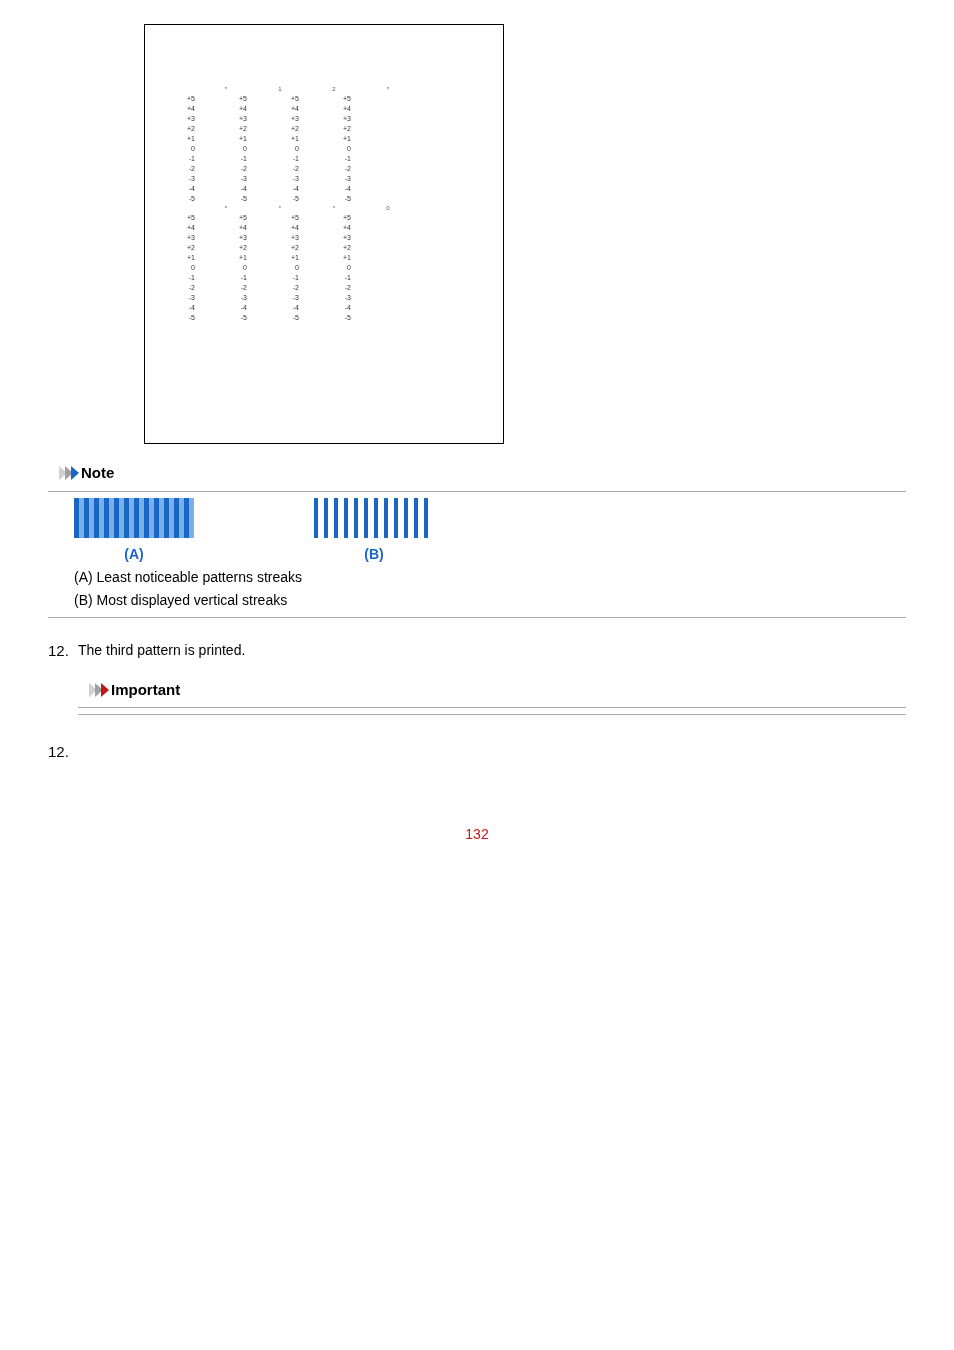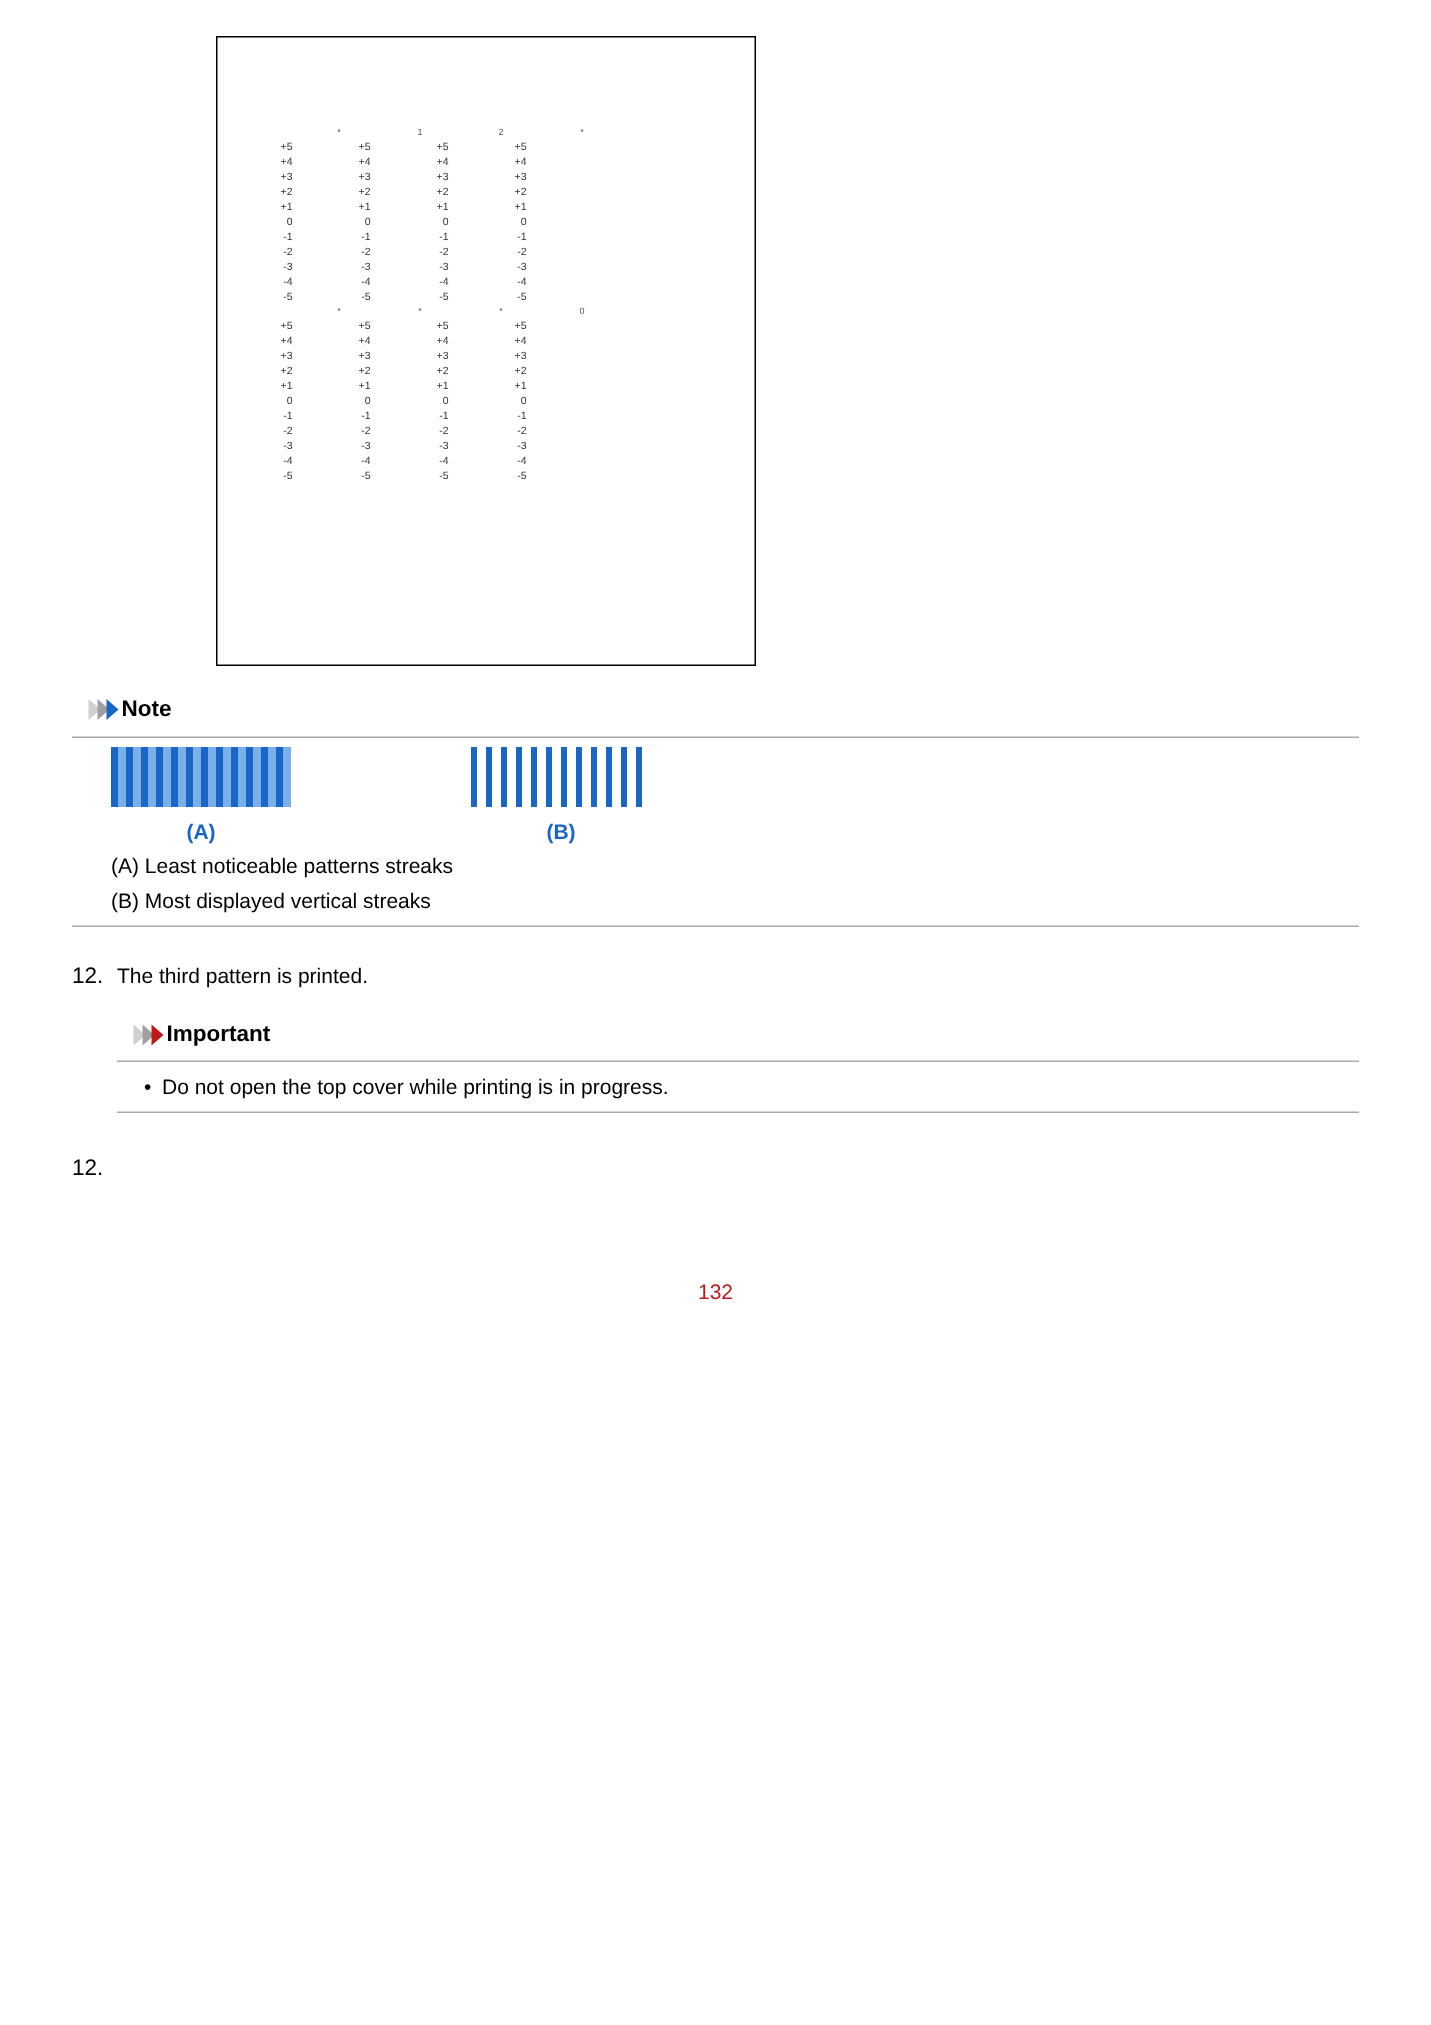--- a/index.html
+++ b/index.html
@@ -666,23 +666,20 @@
 
     <div class="callout important">
       <span class="chevrons">
         <span class="chev c1"></span>
           <span class="chev c2"></span>
           <span class="chev c3"></span>
       </span>
       <span class="callout-title">Important</span>
     </div>
     <div class="callout-rule-top"></div>
-    <div class="callout-body">
-      <div class="bullet-row">Do not open the top cover while printing is in progress.</div>
-    </div>
     <div class="callout-rule-bottom"></div>
   </div>
 </div>
 
 <div class="step">
   <div class="step-num">12.</div>
   <div class="step-body">
   </div>
 </div>
 

